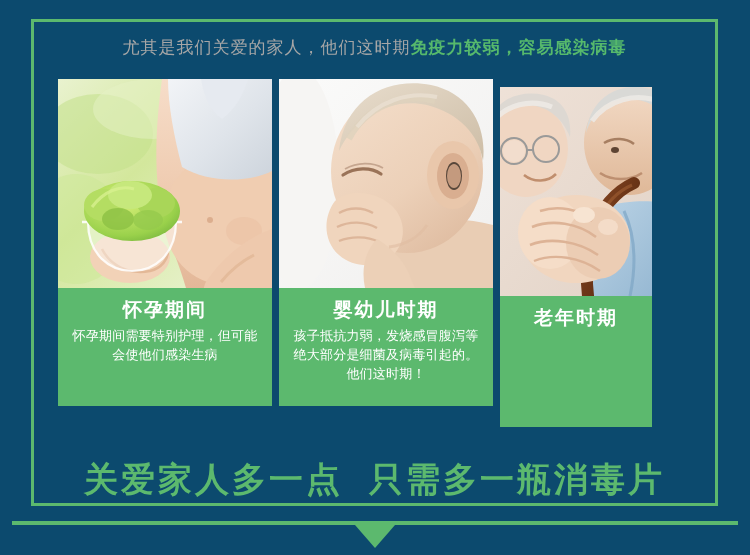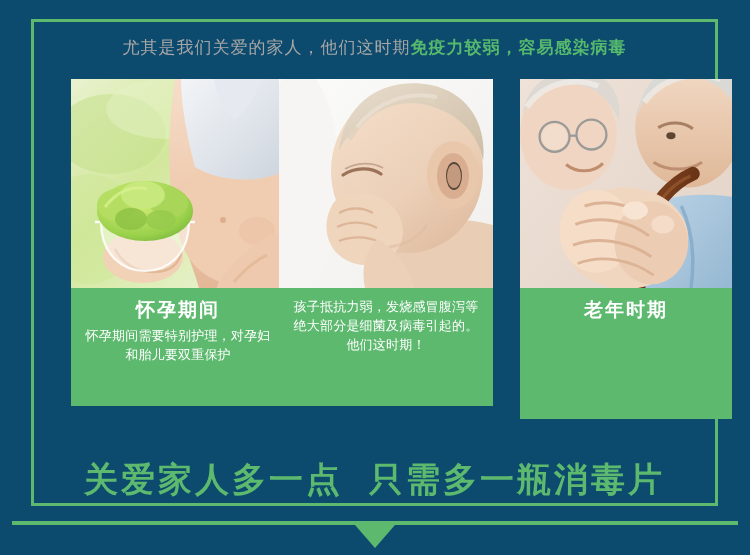--- a/index.html
+++ b/index.html
@@ -54,23 +54,23 @@
     top: 79px;
     width: 640px;
     height: 340px;
   }
   .card {
     position: absolute;
     top: 0;
     width: 213px;
     background: #ffffff;
   }
-  .card-1 { left: 16px;   width: 214px; }
+  .card-1 { left: 3px;   width: 214px; }
   .card-2 { left: 224px; width: 214px; }
-  .card-3 { left: 465px; width: 212px; }
+  .card-3 { left: 445px; width: 152px; margin-top: 8px; }
 
   .photo {
     position: relative;
     width: 100%;
     height: 209px;
     overflow: hidden;
     background: #f2f2f2;
   }
   .photo svg { display: block; width: 100%; height: 100%; }
 
@@ -205,21 +205,21 @@
           <ellipse cx="46" cy="126" rx="20" ry="16" fill="#b4dd62"></ellipse>
           <ellipse cx="98" cy="124" rx="19" ry="15" fill="#a9d658"></ellipse>
           <ellipse cx="72" cy="116" rx="22" ry="14" fill="#c6e87c"></ellipse>
           <ellipse cx="60" cy="140" rx="16" ry="11" fill="#8cc144" opacity="0.8"></ellipse>
           <ellipse cx="90" cy="141" rx="15" ry="10" fill="#95c94c" opacity="0.8"></ellipse>
           <path d="M34 128 C46 112 62 106 76 110" stroke="#d7f08e" stroke-width="3" fill="none" opacity="0.8"></path>
         </svg>
       </div>
       <div class="panel panel-1">
         <div class="card-title">怀孕期间</div>
-        <div class="card-body">怀孕期间需要特别护理，对孕妇和胎儿要双重保护</div>
+        <div class="card-body">怀孕期间需要特别护理，但可能会使他们感染生病</div>
       </div>
     </div>
 
     <div class="card card-2">
       <div class="photo">
         <svg viewBox="0 0 214 209" preserveAspectRatio="xMidYMid slice" role="img">
           <defs>
             <linearGradient id="g2bg" x1="0" y1="0" x2="1" y2="1">
               <stop offset="0%" stop-color="#fbfbfa"></stop>
               <stop offset="100%" stop-color="#f0efee"></stop>
@@ -257,20 +257,21 @@
           <path d="M60 134 C70 128 84 128 94 134" stroke="#ddb69a" stroke-width="2.4" fill="none"></path>
           <path d="M58 148 C70 142 86 142 98 149" stroke="#ddb69a" stroke-width="2.4" fill="none"></path>
           <path d="M60 162 C72 157 88 157 100 163" stroke="#ddb69a" stroke-width="2.4" fill="none"></path>
 
           <path d="M98 160 C112 168 126 182 132 200 L136 209 L86 209 C82 190 86 172 98 160 Z" fill="#ecd0b7"></path>
 
           <path d="M110 168 C126 166 140 158 148 146" stroke="#dfbda2" stroke-width="3" fill="none" opacity="0.6"></path>
         </svg>
       </div>
       <div class="panel panel-2">
+        <div class="card-title">婴幼儿时期</div>
         <div class="card-body">孩子抵抗力弱，发烧感冒腹泻等绝大部分是细菌及病毒引起的。他们这时期！</div>
       </div>
     </div>
 
     <div class="card card-3">
       <div class="photo">
         <svg viewBox="0 0 184 209" preserveAspectRatio="xMidYMid slice" role="img">
           <defs>
             <linearGradient id="g3bg" x1="0" y1="0" x2="1" y2="1">
               <stop offset="0%" stop-color="#efe2d8"></stop>

